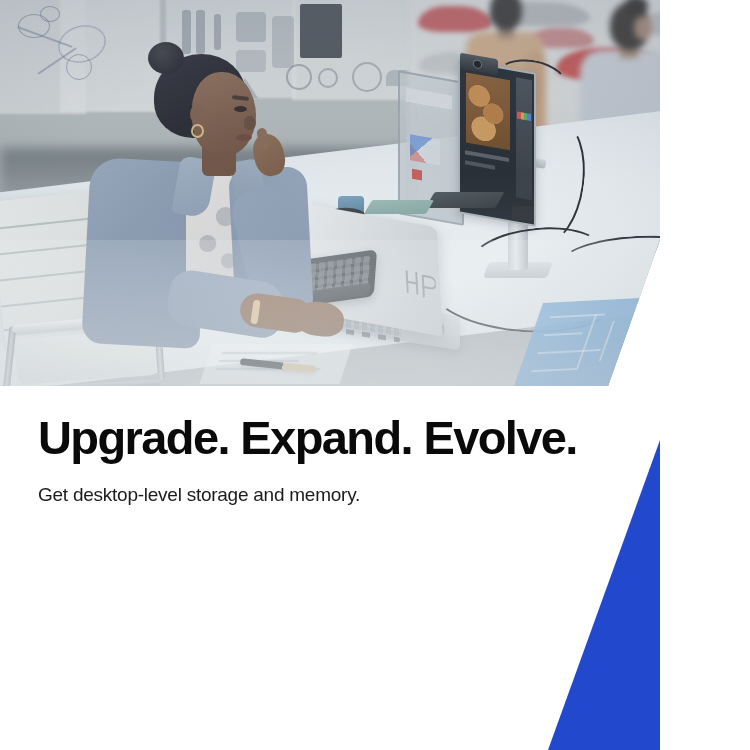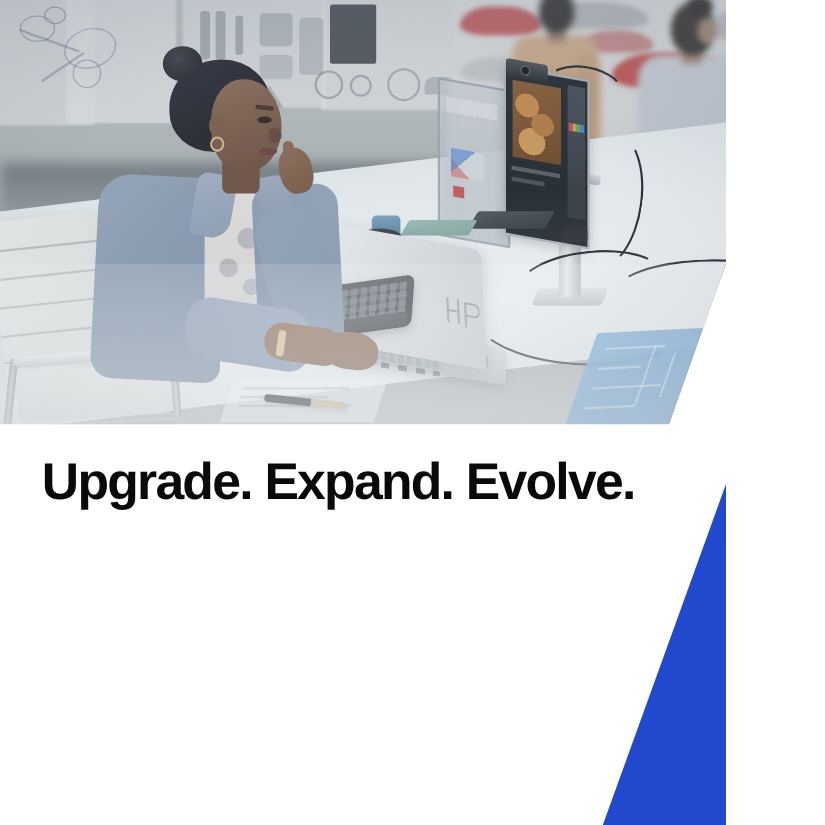--- a/index.html
+++ b/index.html
@@ -886,15 +886,16 @@
       <div class="desk-shine"></div>
       <div class="photo-grade"></div>
       <div class="photo-vignette"></div>
     </div>
   </div>
 
   <div class="blue-shape" id="blue-wedge" style="background: rgb(34, 73, 205);"></div>
 
   <div class="text-block">
     <h1 class="headline">Upgrade. Expand. Evolve.</h1>
+    <p class="subhead">Get desktop-level storage and memory.</p>
   </div>
 
 </div>
 
 </body></html>

